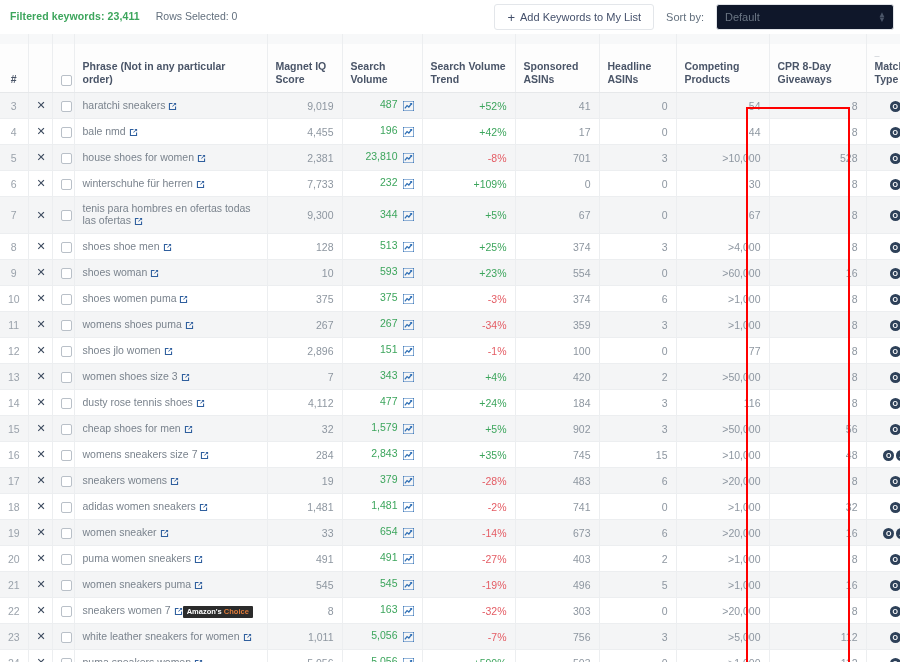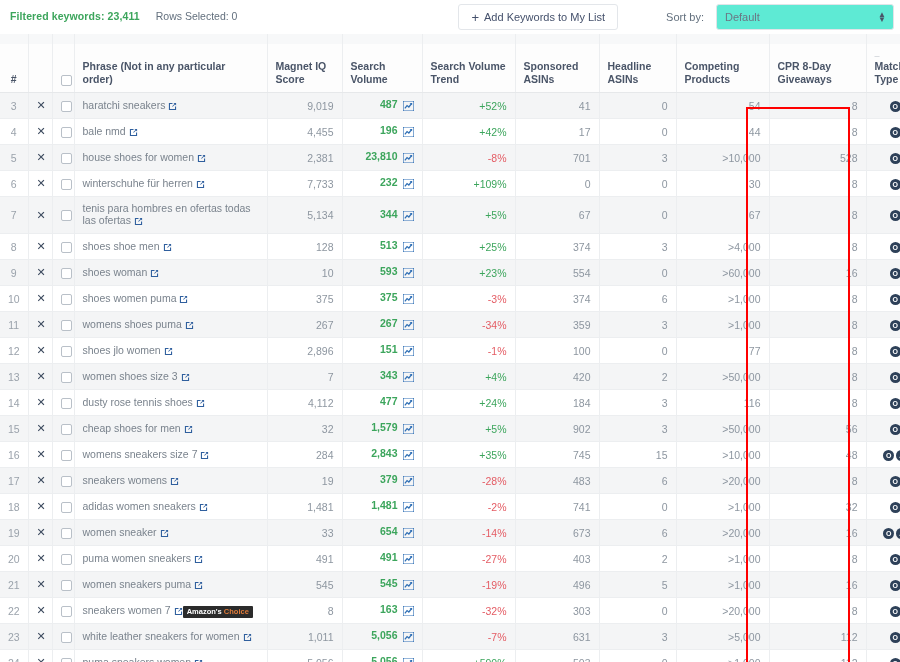--- a/index.html
+++ b/index.html
@@ -18,25 +18,25 @@
   .filtered{font-size:10.5px;font-weight:bold;color:#3ca55c;letter-spacing:.1px;}
   .rows-sel{font-size:10.5px;color:#63707e;}
   .tb-right{position:absolute;right:6px;top:4px;display:flex;align-items:center;gap:12px;}
   .btn-add{
     display:flex;align-items:center;gap:5px;
     height:24px;padding:0 12px;
     border:1px solid #e3e6ea;border-radius:3px;background:#fff;
     font-size:11px;color:#44506b;white-space:nowrap;cursor:pointer;
   }
   .btn-add .plus{font-size:13px;line-height:1;color:#44506b;font-weight:500;}
-  .sortby-label{font-size:11px;color:#63707e;margin-left:36px;}
+  .sortby-label{font-size:11px;color:#63707e;}
   .select-wrap{position:relative;}
   .select-box{
     width:160px;height:24px;
-    border:1px solid #e1e4e8;border-radius:3px;background:#5eead4;
+    border:1px solid #e1e4e8;border-radius:3px;background:#0f172a;
     display:flex;align-items:center;padding:0 8px;
     font-size:11px;color:#6b7684;cursor:pointer;
   }
   .select-arrows{
     position:absolute;right:8px;top:50%;transform:translateY(-50%);
     display:flex;flex-direction:column;line-height:5px;font-size:8px;color:#4a5568;
   }
 
   
   .table-area{position:relative;width:900px;height:628px;overflow:hidden;background:#fff;}
@@ -84,21 +84,21 @@
   col.c-comp{width:93x;width:93px}
   col.c-cpr{width:97px}
   col.c-match{width:58px}
 
   .xmark{color:#3c4a5e;font-size:11px;font-weight:bold;cursor:pointer;}
   .chk{
     display:inline-block;width:9px;height:9px;
     border:1px solid #b9c0c8;border-radius:2px;background:#fff;cursor:pointer;vertical-align:middle;
   }
   .ext-icon{display:inline-block;margin-left:3px;vertical-align:-2px;cursor:pointer;}
-  .sv-val{color:#3ca55c;font-weight:bold;}
+  .sv-val{color:#3ca55c;font-weight:normal;}
   .chart-icon{display:inline-block;margin-left:5px;vertical-align:-3px;cursor:pointer;}
   .pos{color:#3ca55c;}
   .neg{color:#e45c64;}
 
   .mt-badge{
     display:inline-block;width:11px;height:11px;border-radius:50%;
     background:#2e4159;color:#fff;font-size:7px;line-height:11px;
     text-align:center;font-weight:bold;margin:0 1px;vertical-align:middle;cursor:pointer;
   }
 
@@ -285,21 +285,21 @@
             <td class="ctr mtype"><span class="mt-badge">O</span></td>
           </tr>
           <tr class="odd">
             <td class="idx">7</td>
             <td class="ctr"><span class="xmark">✕</span></td>
             <td class="ctr"><span class="chk"></span></td>
             <td class="phrase"><span>tenis para hombres en ofertas todas las ofertas</span><span class="ext-icon"><svg width="9" height="9" viewBox="0 0 10 10">
                   <path d="M1 1h4v1.2H2.2v5.6h5.6V5H9v4H1z" fill="#2f5f9e"></path>
                   <path d="M6 1h3v3L7.8 2.8 5.2 5.4 4.6 4.8 7.2 2.2z" fill="#2f5f9e"></path>
                 </svg></span></td>
-            <td class="num">5,134</td>
+            <td class="num">9,300</td>
             <td class="num"><span class="sv-val">344</span><span class="chart-icon"><svg width="11" height="10" viewBox="0 0 12 11">
                   <rect x="0" y="0" width="12" height="11" rx="1" fill="none" stroke="#2f6fb5" stroke-width="1.2"></rect>
                   <path d="M2 8l2.4-3 2 1.6L9.6 2.6" fill="none" stroke="#2f6fb5" stroke-width="1.4"></path>
                   <path d="M7.2 2.2h2.8v2.6z" fill="#2f6fb5"></path>
                 </svg></span></td>
             <td class="num pos">+5%</td>
             <td class="num">67</td>
             <td class="num">0</td>
             <td class="num">67</td>
             <td class="num">8</td>
@@ -628,21 +628,21 @@
                   <path d="M1 1h4v1.2H2.2v5.6h5.6V5H9v4H1z" fill="#2f5f9e"></path>
                   <path d="M6 1h3v3L7.8 2.8 5.2 5.4 4.6 4.8 7.2 2.2z" fill="#2f5f9e"></path>
                 </svg></span></td>
             <td class="num">1,011</td>
             <td class="num"><span class="sv-val">5,056</span><span class="chart-icon"><svg width="11" height="10" viewBox="0 0 12 11">
                   <rect x="0" y="0" width="12" height="11" rx="1" fill="none" stroke="#2f6fb5" stroke-width="1.2"></rect>
                   <path d="M2 8l2.4-3 2 1.6L9.6 2.6" fill="none" stroke="#2f6fb5" stroke-width="1.4"></path>
                   <path d="M7.2 2.2h2.8v2.6z" fill="#2f6fb5"></path>
                 </svg></span></td>
             <td class="num neg">-7%</td>
-            <td class="num">631</td>
+            <td class="num">756</td>
             <td class="num">3</td>
             <td class="num">&gt;5,000</td>
             <td class="num">112</td>
             <td class="ctr mtype"><span class="mt-badge">O</span></td>
           </tr>
           <tr class="even">
             <td class="idx">24</td>
             <td class="ctr"><span class="xmark">✕</span></td>
             <td class="ctr"><span class="chk"></span></td>
             <td class="phrase"><span>puma sneakers women</span><span class="ext-icon"><svg width="9" height="9" viewBox="0 0 10 10">

